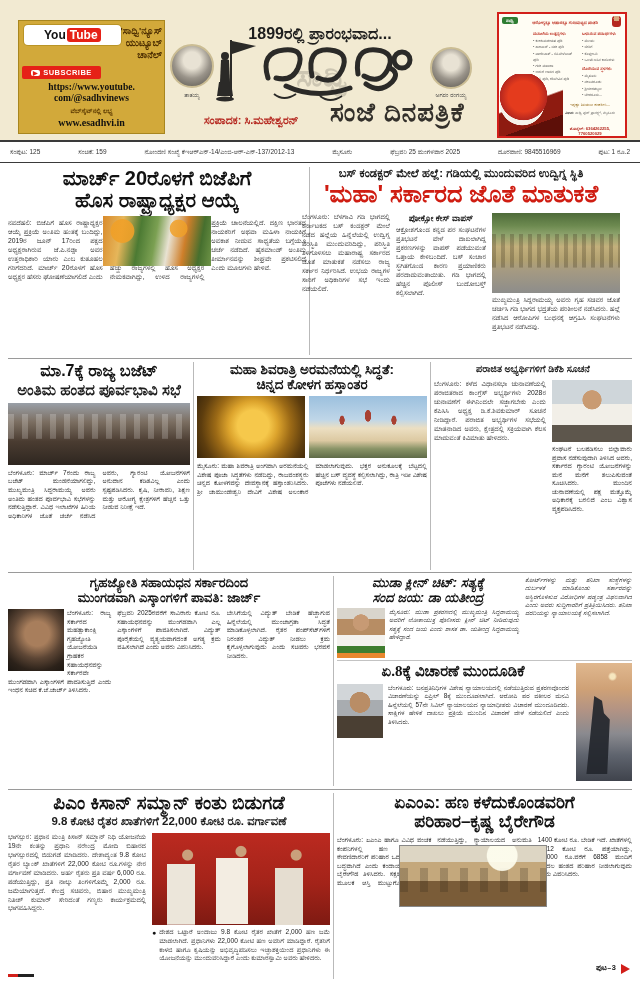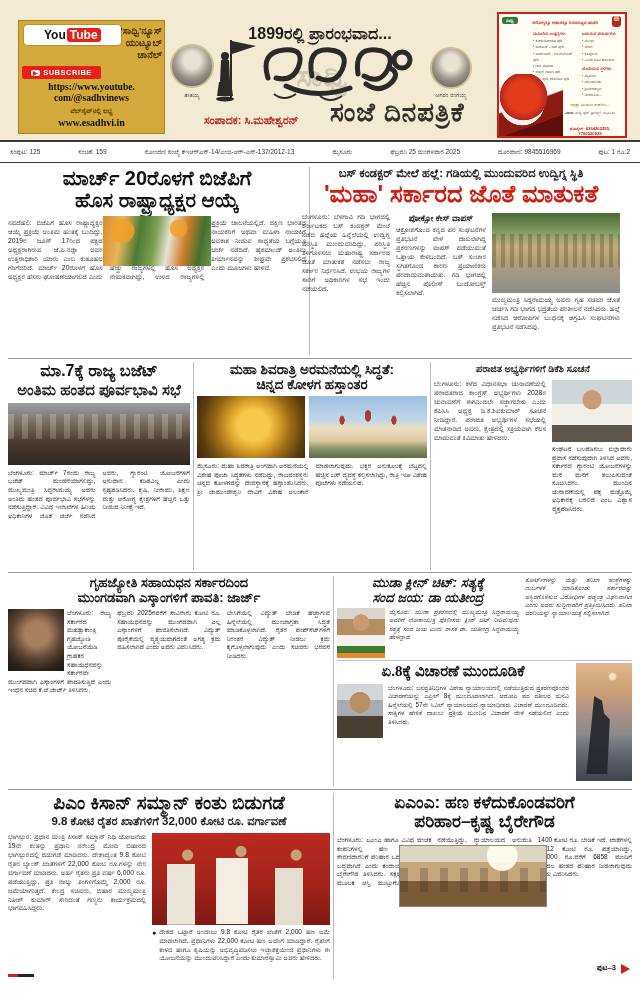--- a/index.html
+++ b/index.html
@@ -187,21 +187,21 @@
   .kisan-right { width:178px; }
   .kisan-right .photo { width:178px; height:92px; margin-bottom:3px; }
   .highlight { display:flex; gap:3px; font-size:6.6px; color:#1c1c1c; line-height:1.35; text-align:justify; }
   .highlight .dot { color:#111; font-size:7px; }
   .end-dash { position:absolute; left:0px; bottom:2px; width:26px; height:3px; background:linear-gradient(90deg,#d21f1a 0 10px,#222 10px); }
   .v-r4 { left:333px; top:793px; height:186px; }
   .a-ama { left:337px; top:793px; width:295px; height:186px; }
   .a-ama .hl { font-size:17px; }
   .a-ama .body-txt { margin-top:5px; font-size:6.5px; height:130px; column-count:3; column-gap:6px; }
   .a-ama .photo { position:absolute; left:62px; top:52px; width:148px; height:62px; border:1px solid #888; }
-  .cont-mark { position:absolute; right:16px; bottom:6px; font-size:7.5px; font-weight:bold; color:#111; }
+  .cont-mark { position:absolute; right:16px; bottom:6px; font-size:7.5px; font-weight:bold; color:#111;font-family:Liberation Mono, monospace; }
   .more-arrow { position:absolute; right:2px; bottom:5px; width:0; height:0; border-top:5px solid transparent; border-bottom:5px solid transparent; border-left:9px solid #d21f1a; }
 </style>
 </head>
 <body>
 
 <div id="page">
 
   <div class="masthead">
 
     <div class="promo">
@@ -413,21 +413,21 @@
       <div class="hearing-row">
         <div class="photo ph-mug"></div>
         <div class="body-txt">ಬೆಂಗಳೂರು: ಜನಪ್ರತಿನಿಧಿಗಳ ವಿಶೇಷ ನ್ಯಾಯಾಲಯದಲ್ಲಿ ನಡೆಯುತ್ತಿರುವ ಪ್ರಕರಣವೊಂದರ ವಿಚಾರಣೆಯನ್ನು ಏಪ್ರಿಲ್ 8ಕ್ಕೆ ಮುಂದೂಡಲಾಗಿದೆ. ಆರೋಪಿ ಪರ ವಕೀಲರ ಮನವಿ ಹಿನ್ನೆಲೆಯಲ್ಲಿ 57ನೇ ಸಿವಿಲ್ ನ್ಯಾಯಾಲಯದ ನ್ಯಾಯಾಧೀಶರು ವಿಚಾರಣೆ ಮುಂದೂಡಿದರು. ಸಾಕ್ಷಿಗಳ ಹೇಳಿಕೆ ದಾಖಲು ಪ್ರಕ್ರಿಯೆ ಮುಂದಿನ ವಿಚಾರಣೆ ವೇಳೆ ನಡೆಯಲಿದೆ ಎಂದು ತಿಳಿಸಿದರು.</div>
       </div>
     </div>
   </div>
   <div class="hline h-r4"></div>
 
   <div class="article a-kisan">
     <div class="hl">ಪಿಎಂ ಕಿಸಾನ್ ಸಮ್ಮಾನ್ ಕಂತು ಬಿಡುಗಡೆ</div>
-    <div class="sub">9.8 ಕೋಟಿ ರೈತರ ಖಾತೆಗಳಿಗೆ 32,000 ಕೋಟಿ ರೂ. ವರ್ಗಾವಣೆ</div>
+    <div class="sub">9.8 ಕೋಟಿ ರೈತರ ಖಾತೆಗಳಿಗೆ 22,000 ಕೋಟಿ ರೂ. ವರ್ಗಾವಣೆ</div>
     <div class="kisan-row">
       <div class="kisan-left body-txt">ಭಾಗಲ್ಪುರ: ಪ್ರಧಾನ ಮಂತ್ರಿ ಕಿಸಾನ್ ಸಮ್ಮಾನ್ ನಿಧಿ ಯೋಜನೆಯ 19ನೇ ಕಂತನ್ನು ಪ್ರಧಾನಿ ನರೇಂದ್ರ ಮೋದಿ ಬಿಹಾರದ ಭಾಗಲ್ಪುರದಲ್ಲಿ ಬಿಡುಗಡೆ ಮಾಡಿದರು. ದೇಶಾದ್ಯಂತ 9.8 ಕೋಟಿ ರೈತರ ಬ್ಯಾಂಕ್ ಖಾತೆಗಳಿಗೆ 22,000 ಕೋಟಿ ರೂ.ಗಳನ್ನು ನೇರ ವರ್ಗಾವಣೆ ಮಾಡಿದರು. ಅರ್ಹ ರೈತರು ಪ್ರತಿ ವರ್ಷ 6,000 ರೂ. ಪಡೆಯುತ್ತಿದ್ದು, ಪ್ರತಿ ನಾಲ್ಕು ತಿಂಗಳಿಗೊಮ್ಮೆ 2,000 ರೂ. ಜಮೆಯಾಗುತ್ತದೆ. ಕೇಂದ್ರ ಸಚಿವರು, ಬಿಹಾರ ಮುಖ್ಯಮಂತ್ರಿ ನಿತೀಶ್ ಕುಮಾರ್ ಸೇರಿದಂತೆ ಗಣ್ಯರು ಕಾರ್ಯಕ್ರಮದಲ್ಲಿ ಭಾಗವಹಿಸಿದ್ದರು.</div>
       <div class="kisan-right">
         <div class="photo ph-modi"></div>
         <div class="highlight">
           <span class="dot">●</span>
           <span>ದೇಶದ ಒಟ್ಟಾರೆ ಅಂದಾಜು 9.8 ಕೋಟಿ ರೈತರ ಖಾತೆಗೆ 2,000 ಹಣ ಜಮೆ ಮಾಡಲಾಗಿದೆ. ಪ್ರಧಾನಿಗಳು 22,000 ಕೋಟಿ ಹಣ ಅವರಿಗೆ ಮಾಡಿದ್ದಾರೆ. ರೈತರಿಗೆ ಕಾಳಜಿ ಹಾಗೂ ಕೃಷಿಯನ್ನು ಅಭಿವೃದ್ಧಿಪಡಿಸಲು ಇಚ್ಛಾಶಕ್ತಿಯಿಂದ ಪ್ರಧಾನಿಗಳು ಈ ಯೋಜನೆಯನ್ನು ಮುಂದುವರಿಸಿದ್ದಾರೆ ಎಂದು ಕುಮಾರಸ್ವಾಮಿ ಅವರು ಹೇಳಿದರು.</span>
         </div>
       </div>
     </div>

